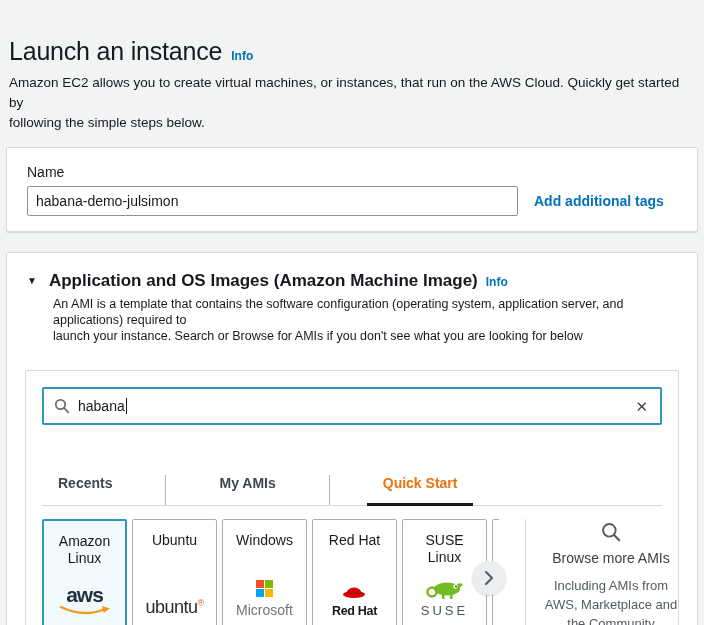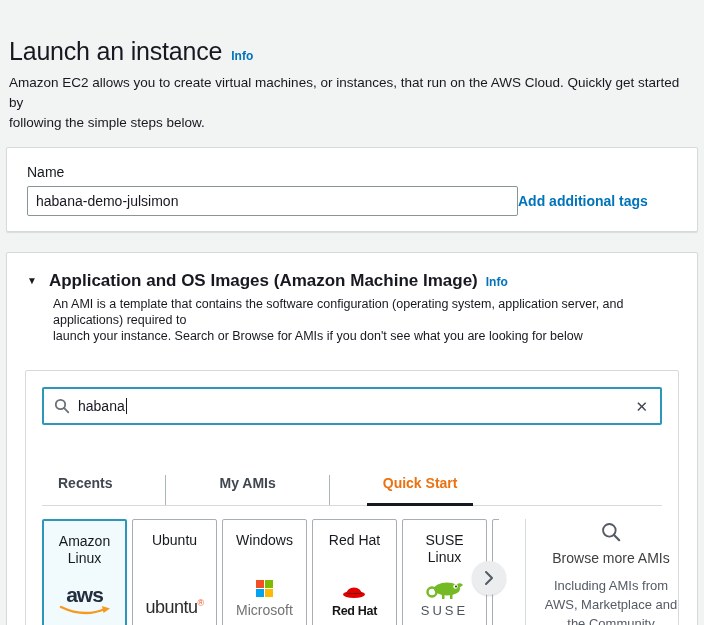--- a/index.html
+++ b/index.html
@@ -36,21 +36,21 @@
   
   .field-label { font-size:14px; color:#16191f; margin-bottom:6px; }
   .name-row { display:flex; align-items:center; }
   .text-input {
     width:491px; height:30px;
     border:1px solid #879596; border-radius:2px;
     padding:0 8px; font-size:14px; color:#16191f;
     font-family:"Liberation Sans", sans-serif;
     background:#fff; outline:none;
   }
-  .add-tags { font-size:14px; font-weight:700; color:#0073bb; cursor:pointer; text-decoration:none; }
+  .add-tags { margin-left:16px; font-size:14px; font-weight:700; color:#0073bb; cursor:pointer; text-decoration:none; }
 
   
   .ami-card { margin-top:20px; padding-bottom:20px; }
   .section-header { padding:18px 20px 0 20px; display:flex; align-items:baseline; gap:8px; }
   .caret { font-size:10px; color:#16191f; cursor:pointer; margin-right:4px; position:relative; top:-2px; }
   .section-header h2 { font-size:17px; font-weight:700; color:#16191f; }
   .section-desc {
     margin:5px 20px 0 46px;
     font-size:12.5px; line-height:16px; color:#16191f;
   }

